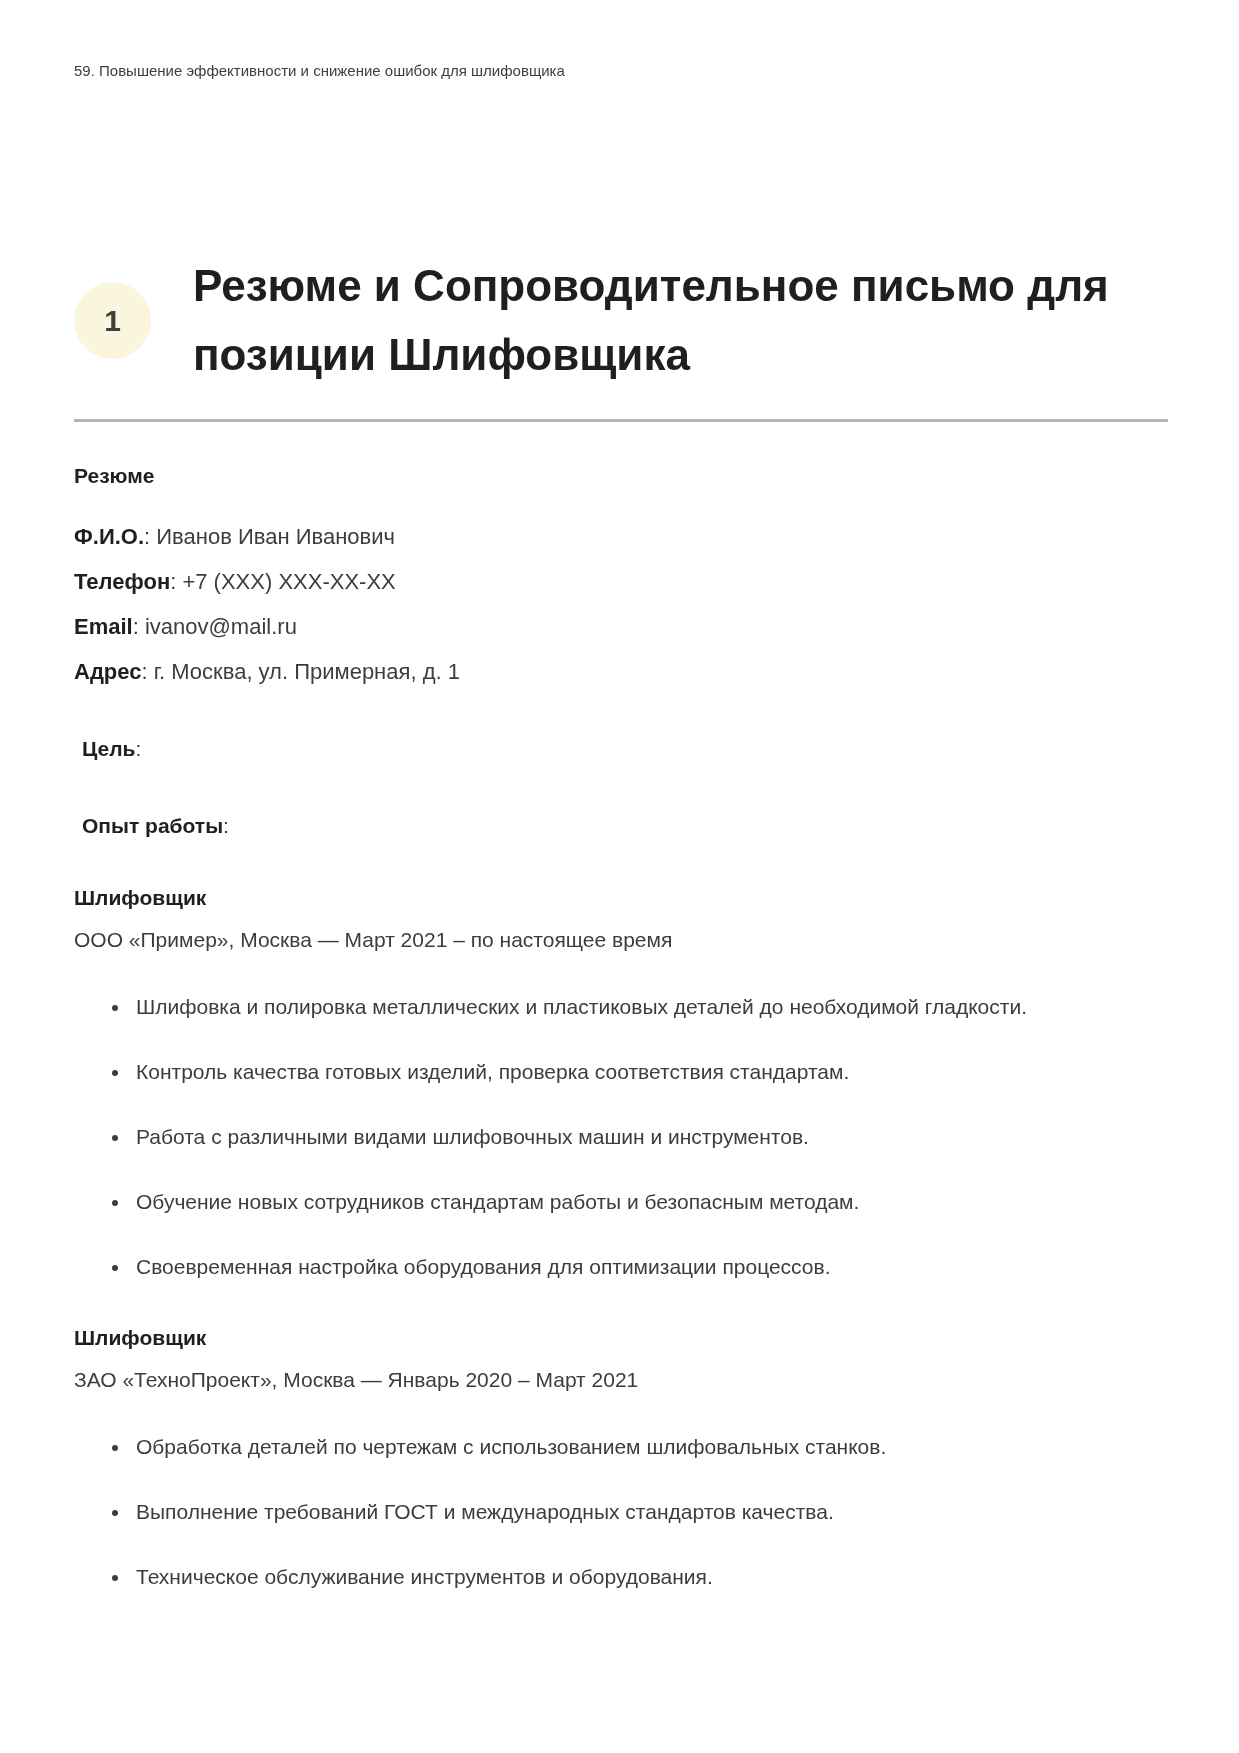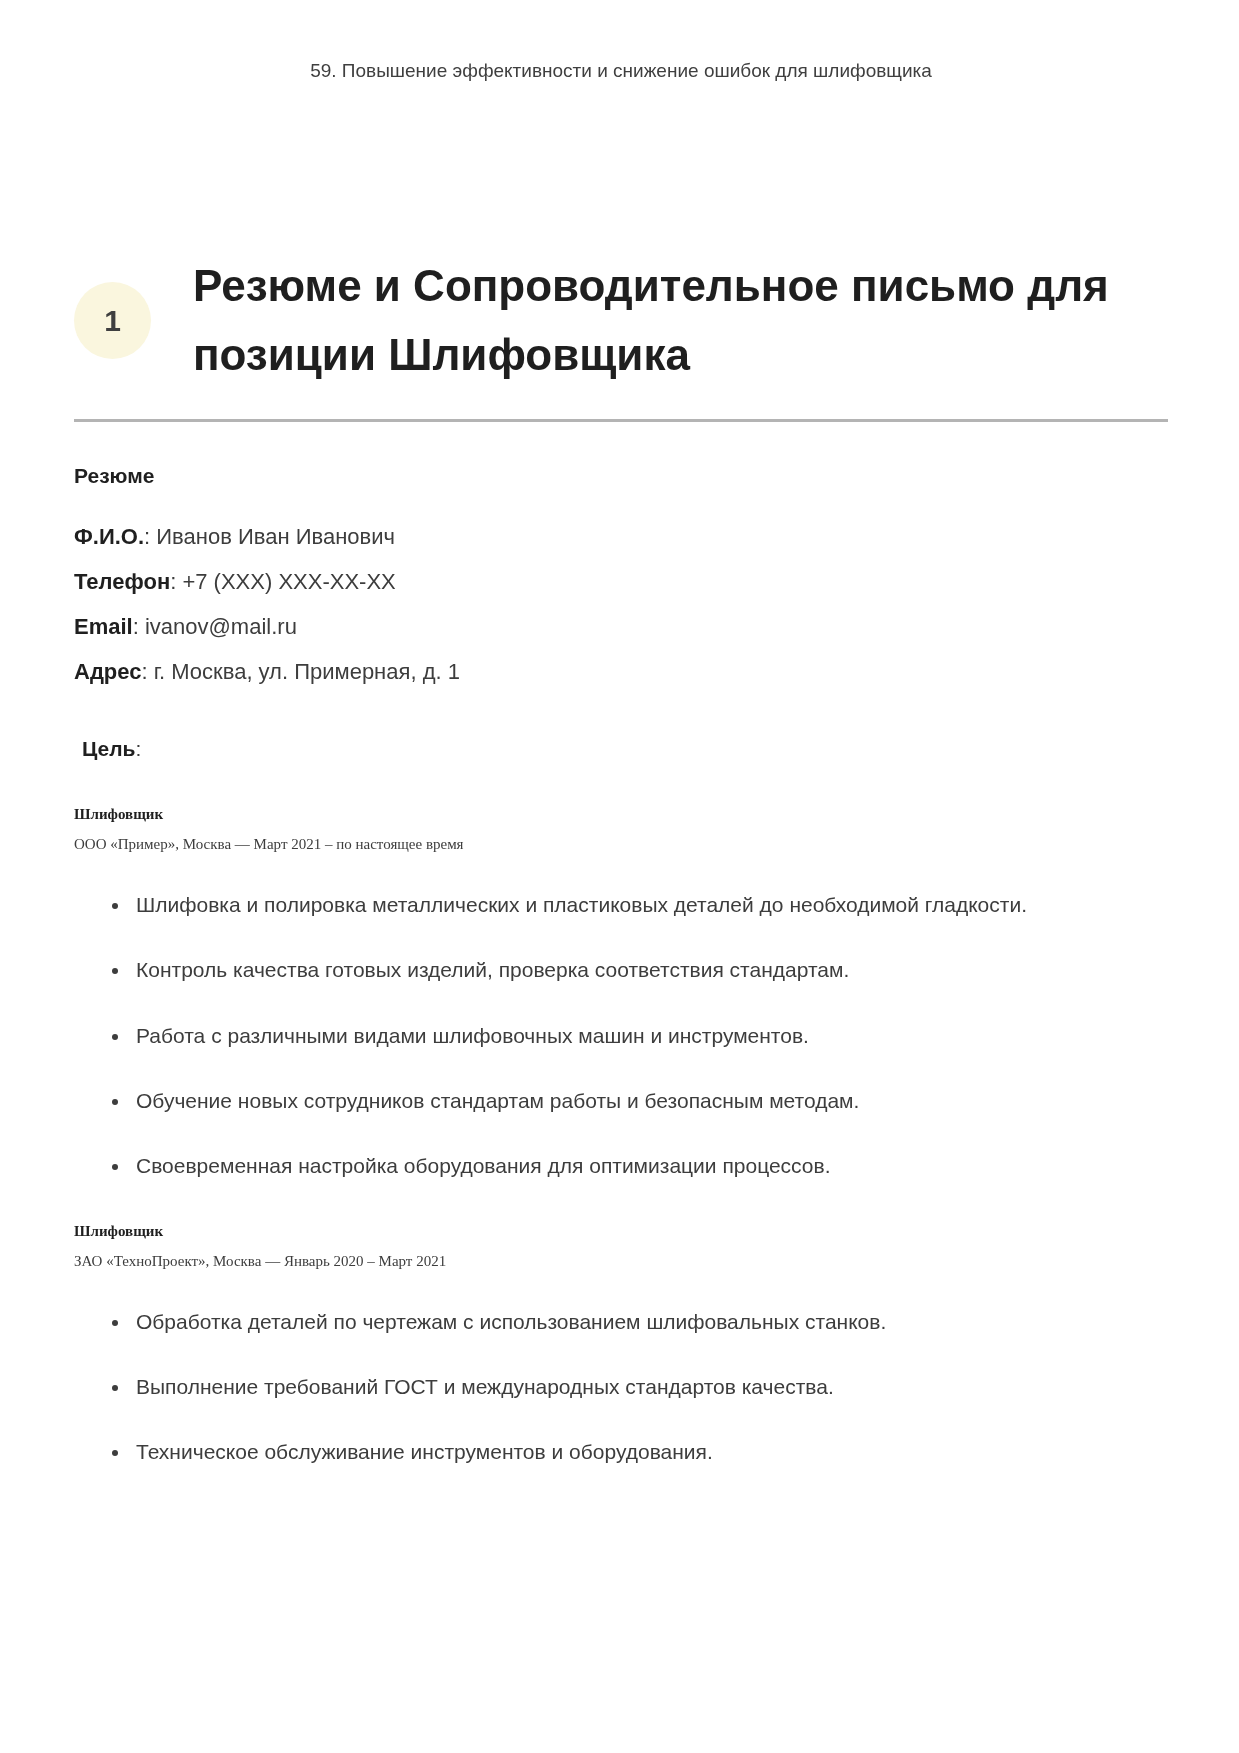--- a/index.html
+++ b/index.html
@@ -13,24 +13,23 @@
     overflow: hidden;
     font-family: "Liberation Sans", "DejaVu Sans", sans-serif;
     color: #3d3d3d;
     -webkit-font-smoothing: antialiased;
   }
   .page {
     padding: 58px 71px 0 74px;
     box-sizing: border-box;
   }
   .breadcrumb {
-    font-size: 19px;
+    font-size: 15px;
     line-height: 26px;
     color: #3f3f3f;
-    text-align: center;
   }
   .section-header {
     display: flex;
     align-items: center;
     margin-top: 168px;
   }
   .badge {
     width: 77px;
     height: 77px;
     border-radius: 50%;
@@ -76,25 +75,24 @@
   .para {
     font-size: 21px;
     line-height: 2.15;
     margin: 32px 0 0 8px;
     max-width: 1005px;
   }
   .block-line {
     display: block;
   }
   .job-head {
-    font-size: 15px;
+    font-size: 21px;
     line-height: 2.0;
     margin: 28px 0 0 0;
     max-width: 1005px;
-    font-family: Liberation Serif, serif;
   }
   ul.bullets {
     margin: 24px 0 10px 0;
     padding-left: 57px;
     font-size: 21px;
   }
   ul.bullets li {
     line-height: 2.1;
     margin-bottom: 21px;
     max-width: 948px;
@@ -131,20 +129,23 @@
     </div>
     <div class="contact-line">
       <strong>Адрес</strong><span>: г. Москва, ул. Примерная, д. 1</span>
     </div>
   </div>
 
   <p class="para">
     <span class="block-line"><strong>Цель</strong><span>:</span></span>
   </p>
 
+  <p class="para">
+    <strong>Опыт работы</strong><span>:</span>
+  </p>
 
   <p class="job-head">
     <strong class="block-line">Шлифовщик</strong>
     <span>ООО «Пример», Москва — Март 2021 – по настоящее время</span>
   </p>
 
   <ul class="bullets">
     <li>Шлифовка и полировка металлических и пластиковых деталей до необходимой гладкости.</li>
     <li>Контроль качества готовых изделий, проверка соответствия стандартам.</li>
     <li>Работа с различными видами шлифовочных машин и инструментов.</li>

